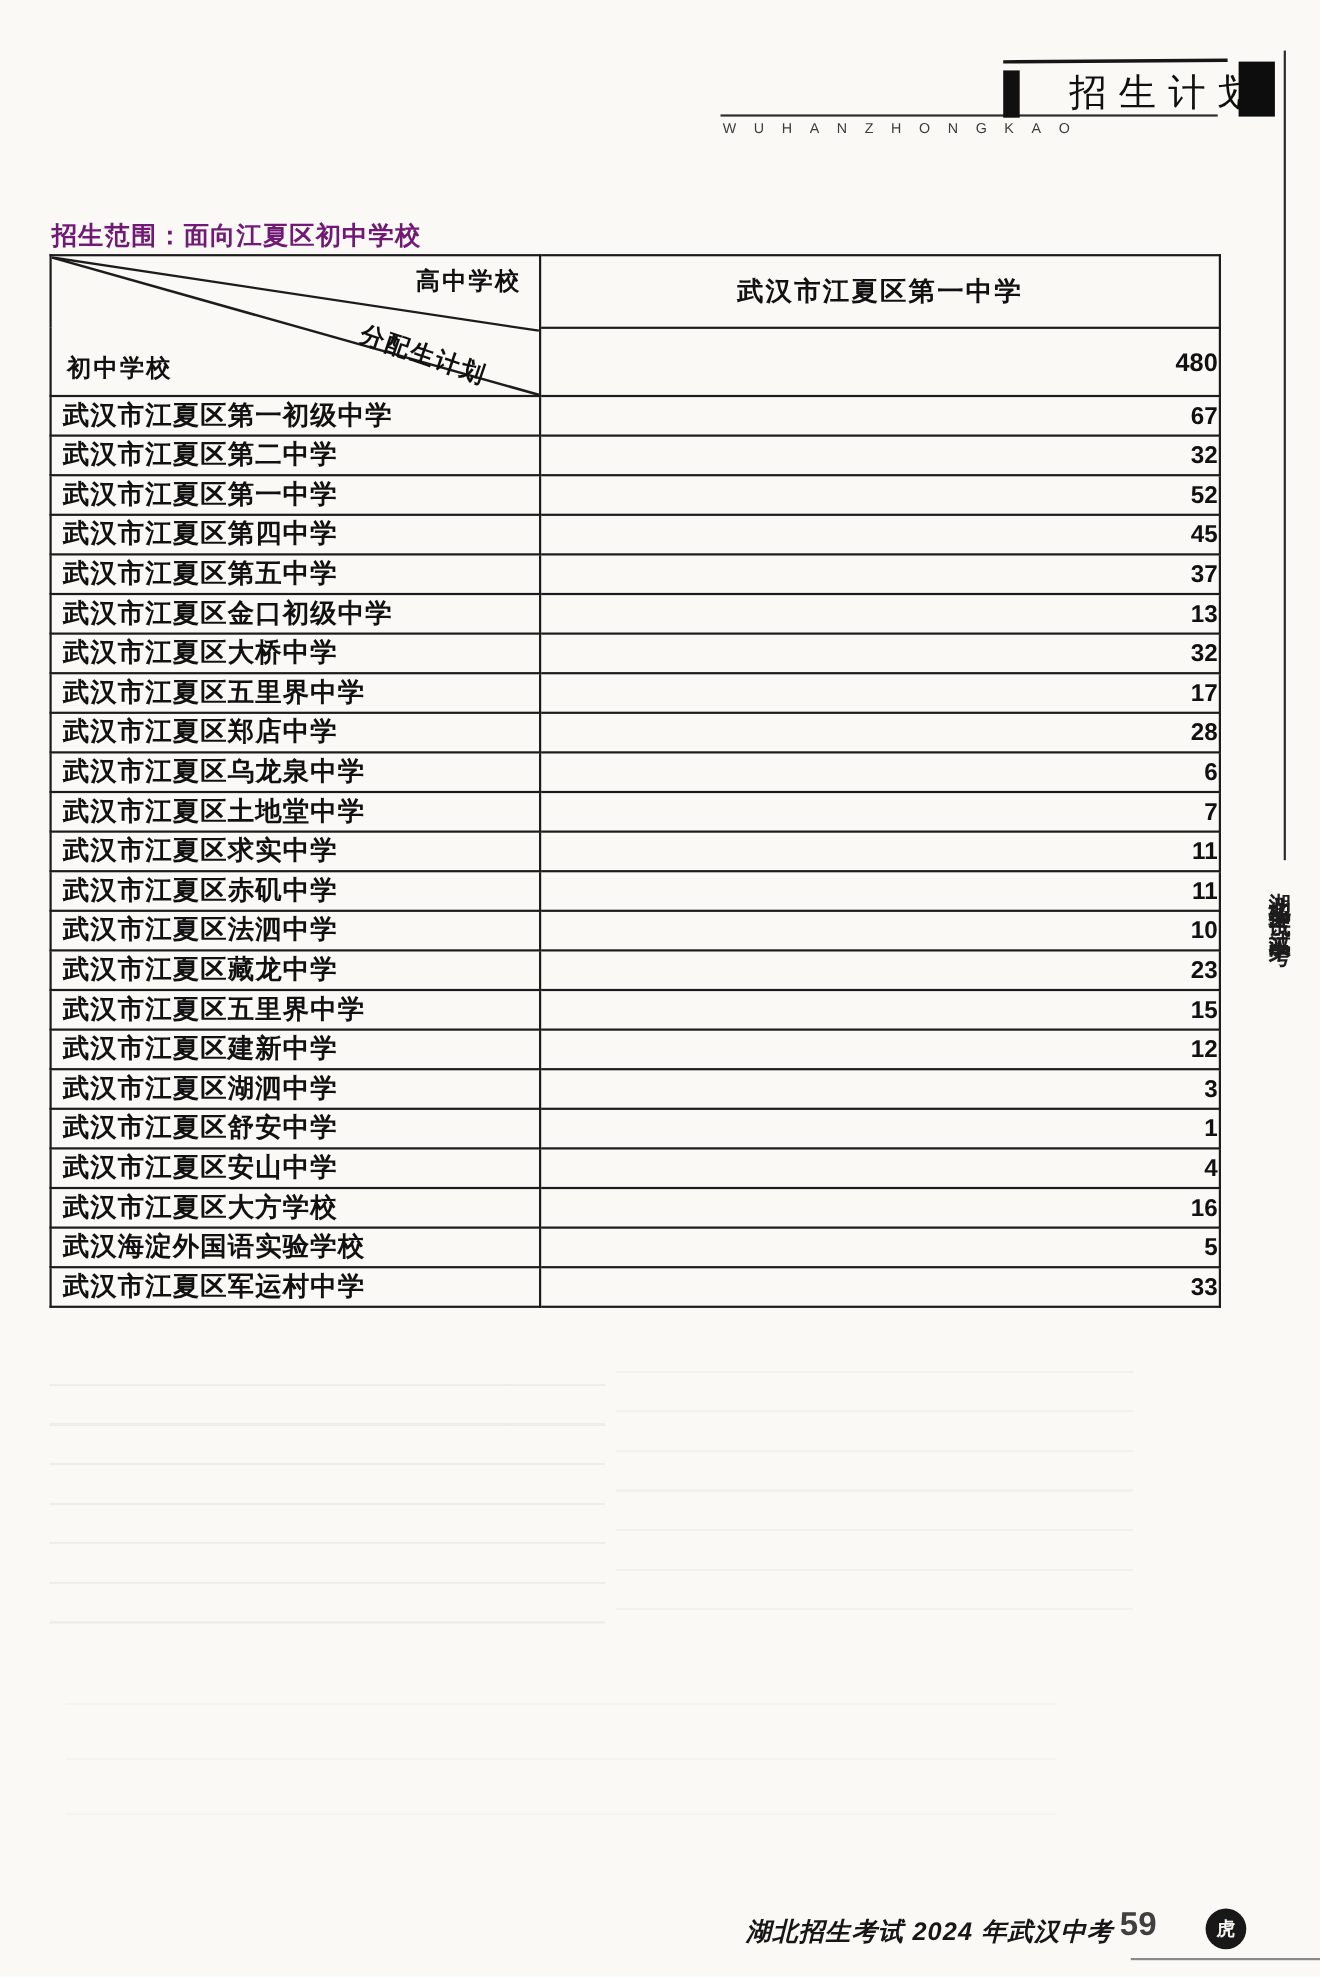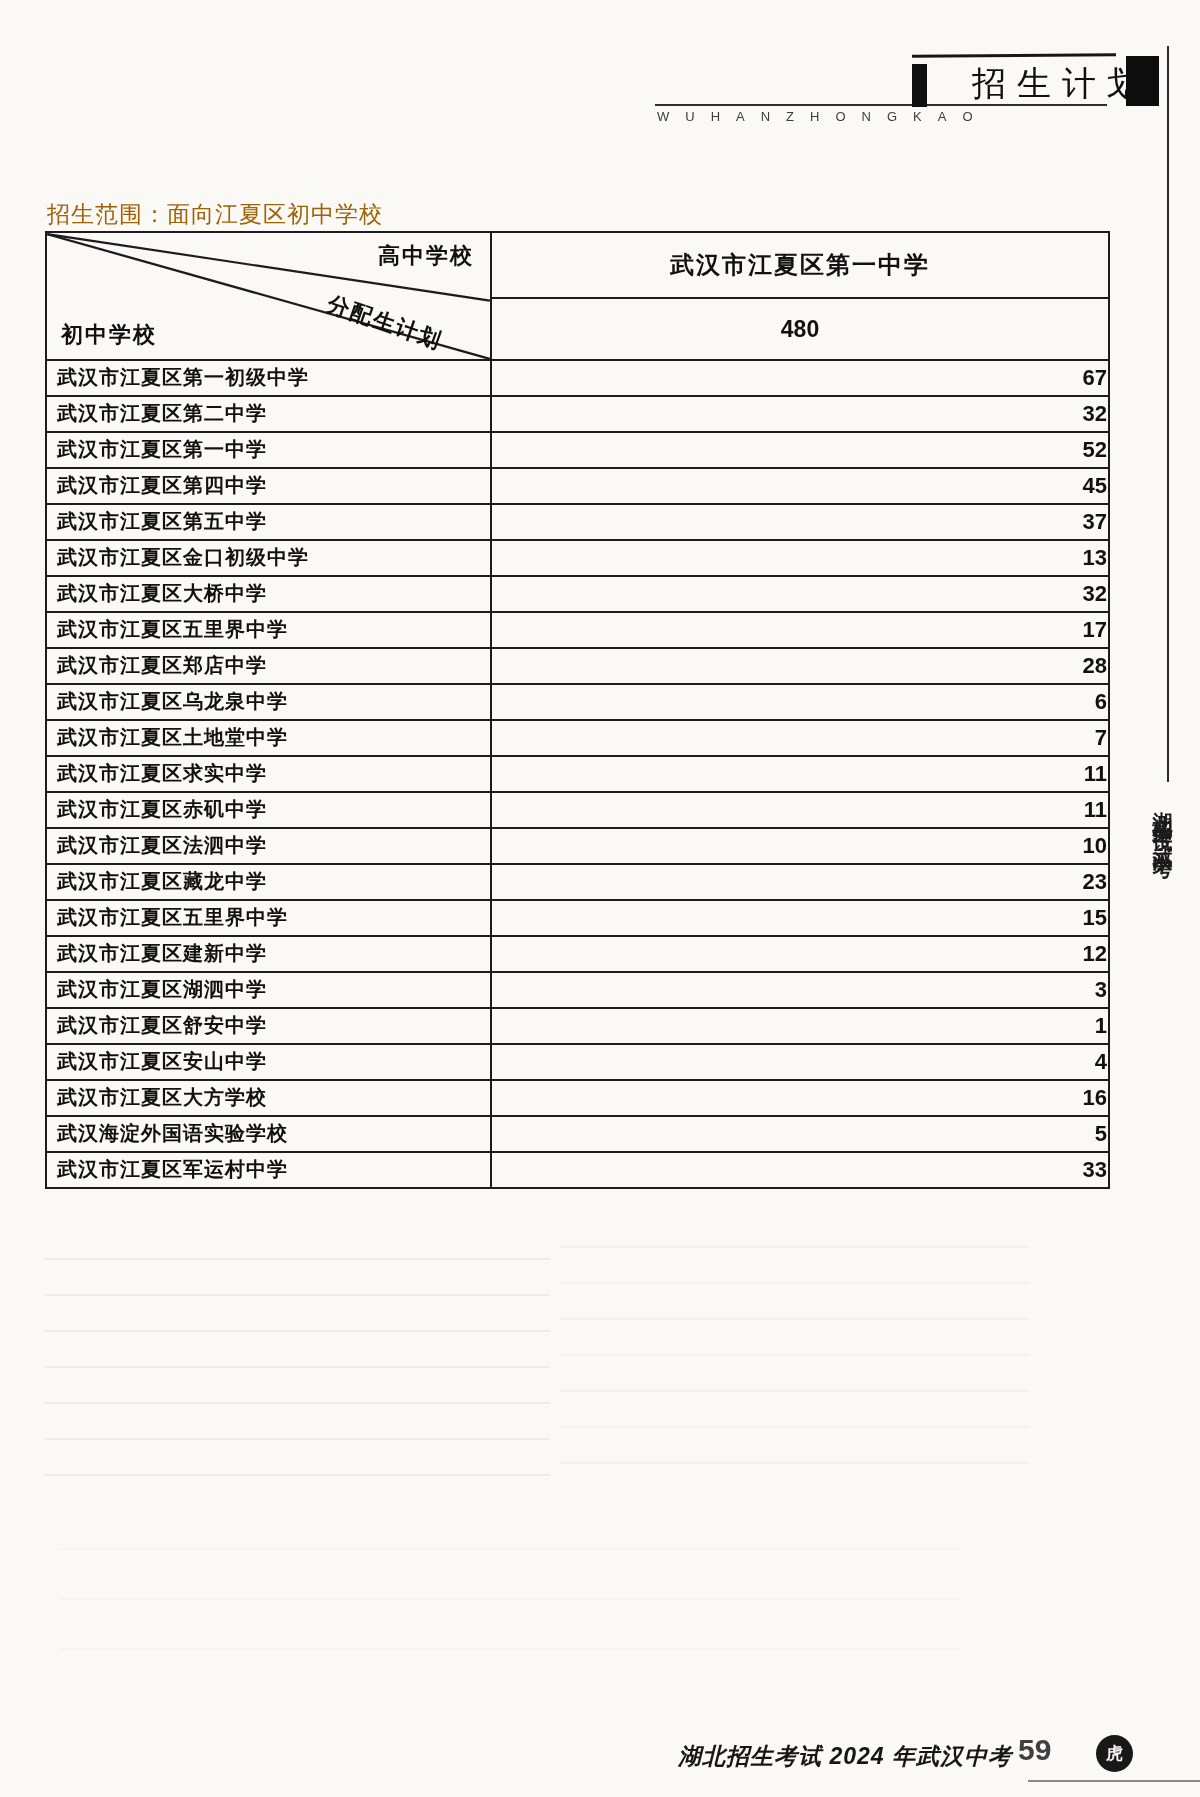--- a/index.html
+++ b/index.html
@@ -17,36 +17,36 @@
     letter-spacing:16px;color:#3d3d3d;white-space:nowrap;}
   .tab-topline{position:absolute;left:912px;top:54px;width:204px;height:3px;background:#161616;transform:rotate(-0.4deg);}
   .tab-bullet{position:absolute;left:912px;top:64px;width:15px;height:43px;background:#101010;}
   .tab-title{position:absolute;left:936px;top:61px;font-size:34px;font-weight:400;
     letter-spacing:11px;color:#101010;white-space:nowrap;margin-left:36px;}
   .tab-square{position:absolute;left:1126px;top:56px;width:33px;height:50px;background:#0d0d0d;}
   .side-rule{position:absolute;left:1167px;top:46px;width:2px;height:736px;background:#2b2b2b;}
   .side-text{position:absolute;left:1150px;top:796px;writing-mode:vertical-rl;
     font-size:20px;font-weight:bold;letter-spacing:4px;color:#1c1c1c;}
   
-  .scope{position:absolute;left:47px;top:199px;font-size:23px;font-weight:normal;color:#a16207;letter-spacing:1px;}
+  .scope{position:absolute;left:47px;top:199px;font-size:23px;font-weight:bold;color:#701a75;letter-spacing:1px;}
   
   table.alloc{
     position:absolute;left:45px;top:231px;width:1063px;
     border-collapse:collapse;table-layout:fixed;
   }
   table.alloc td{border:2px solid #1c1c1c;background:transparent;}
   td.corner{position:relative;height:124px;padding:0;}
   td.corner svg{position:absolute;left:0;top:0;width:100%;height:100%;}
   .corner-lbl{position:absolute;font-size:22px;font-weight:bold;color:#101010;white-space:nowrap;}
   .lbl-top{right:16px;top:8px;letter-spacing:2px;}
   .lbl-diag{left:286px;top:56px;transform:rotate(19deg);transform-origin:left top;letter-spacing:2px;}
   .lbl-bottom{left:14px;bottom:9px;letter-spacing:2px;}
   td.hs-name{height:62px;text-align:center;font-size:24px;font-weight:800;letter-spacing:2px;}
-  td.hs-total{height:58px;text-align:center;font-size:23px;font-weight:bold;}
-  td.school{height:32px;font-size:20px;font-weight:bold;padding:0 0 2px 10px;letter-spacing:1px;white-space:nowrap;}
+  td.hs-total{height:58px;text-align:right;font-size:23px;font-weight:bold;}
+  td.school{height:32px;font-size:24px;font-weight:bold;padding:0 0 2px 10px;letter-spacing:1px;white-space:nowrap;}
   td.val{text-align:right;font-size:22px;font-weight:bold;padding-left:54px;}
   
   .ghost-a{position:absolute;left:45px;top:1224px;width:505px;height:252px;opacity:.55;
     background:repeating-linear-gradient(to bottom,transparent 0 34px,#e5e3dd 34px 36px);}
   .ghost-b{position:absolute;left:560px;top:1212px;width:470px;height:268px;opacity:.4;
     background:repeating-linear-gradient(to bottom,transparent 0 34px,#e7e5df 34px 36px);}
   .ghost-c{position:absolute;left:60px;top:1500px;width:900px;height:150px;opacity:.25;
     background:repeating-linear-gradient(to bottom,transparent 0 48px,#e8e6e0 48px 50px);}
   
   .footer-text{position:absolute;left:600px;top:1741px;width:412px;text-align:right;

